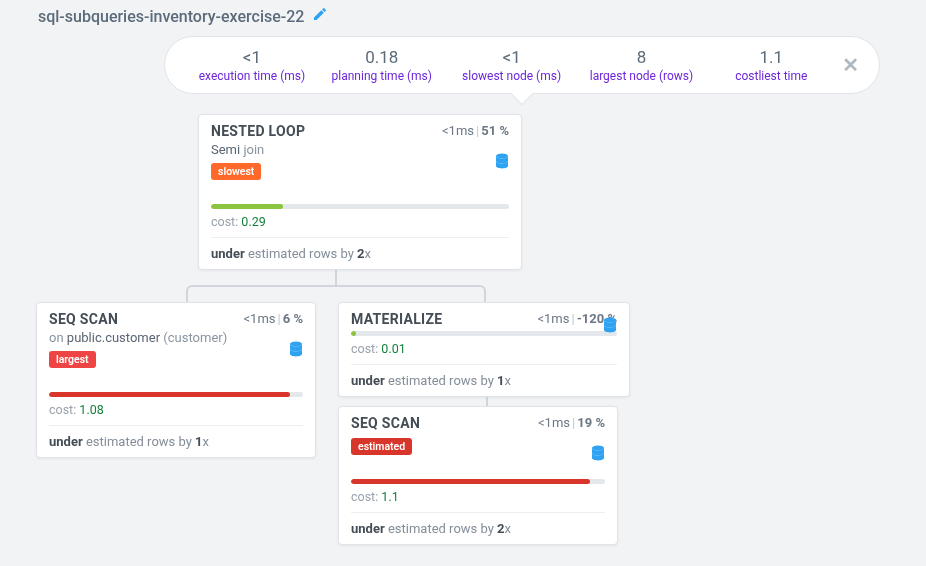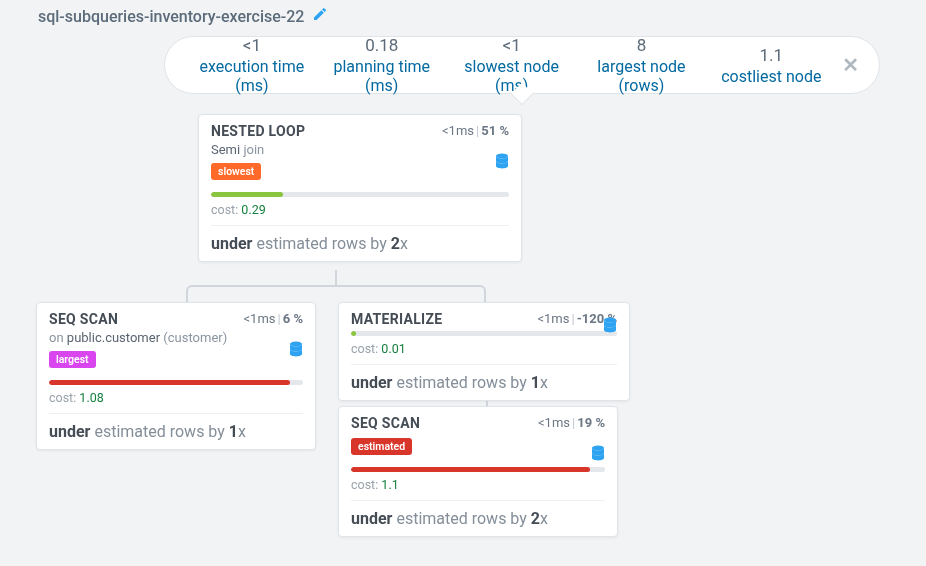--- a/index.html
+++ b/index.html
@@ -56,22 +56,22 @@
   .stat {
     flex: 1;
     text-align: center;
   }
   .stat-value {
     color: #5c6b7a;
     font-size: 17px;
     font-weight: 400;
   }
   .stat-label {
-    color: #0369a1;
-    font-size: 16px;
+    color: #6d28d9;
+    font-size: 12px;
     margin-top: 2px;
   }
   .close-btn {
     color: #b0b8c0;
     font-size: 20px;
     font-weight: bold;
     cursor: pointer;
     padding: 0 6px;
   }
   .stats-pointer {
@@ -130,24 +130,24 @@
   .db-icon.mat { top: 14px; }
   .db-icon ellipse, .db-icon path { fill: #2ea3f2; }
 
   .badge {
     display: inline-block;
     color: #fff;
     font-size: 10.5px;
     font-weight: 600;
     padding: 2px 7px;
     border-radius: 3px;
-    margin: 4px 0 2px 0;
+    margin: 4px 0 14px 0;
   }
   .badge.slowest  { background: #ff6a2b; }
-  .badge.largest  { background: #d946ef; }
+  .badge.largest  { background: #ef4444; }
   .badge.costliest{ background: #d9362b; }
 
   .bar-track {
     height: 5px;
     background: #e4e8ec;
     border-radius: 3px;
     margin: 10px 0 5px 0;
     overflow: hidden;
   }
   .bar-fill { height: 100%; border-radius: 3px; }
@@ -156,21 +156,21 @@
 
   .cost-line {
     color: #99a2ac;
     font-size: 12.5px;
     padding-bottom: 8px;
     border-bottom: 1px solid #edf0f3;
   }
   .cost-line .v { color: #15803d; }
   .est-line {
     padding-top: 8px;
-    font-size: 16px;
+    font-size: 13px;
     color: #848e99;
   }
   .est-line b { color: #444c55; font-weight: 700; }
 
   
   .conn {
     position: absolute;
     border: 0 solid #d0d6dc;
   }
   .conn.v { border-left-width: 2px; }
@@ -202,21 +202,21 @@
     <div class="stat">
       <div class="stat-value">&lt;1</div>
       <div class="stat-label">slowest node (ms)</div>
     </div>
     <div class="stat">
       <div class="stat-value">8</div>
       <div class="stat-label">largest node (rows)</div>
     </div>
     <div class="stat">
       <div class="stat-value">1.1</div>
-      <div class="stat-label">costliest node</div>
+      <div class="stat-label">costliest time</div>
     </div>
     <div class="close-btn">✕</div>
     <div class="stats-pointer"></div>
   </div>
 
   <div class="conn v" style="left:335px; top:270px; height:15px;"></div>
   <div class="conn h" style="left:186px; top:285px; width:300px; border-left:2px solid #d0d6dc; border-right:2px solid #d0d6dc; height:18px; border-top:2px solid #d0d6dc; border-radius:6px 6px 0 0;"></div>
   <div class="conn v" style="left:486px; top:390px; height:16px;"></div>
 
   <div class="node" style="left:198px; top:114px; width:324px;">

